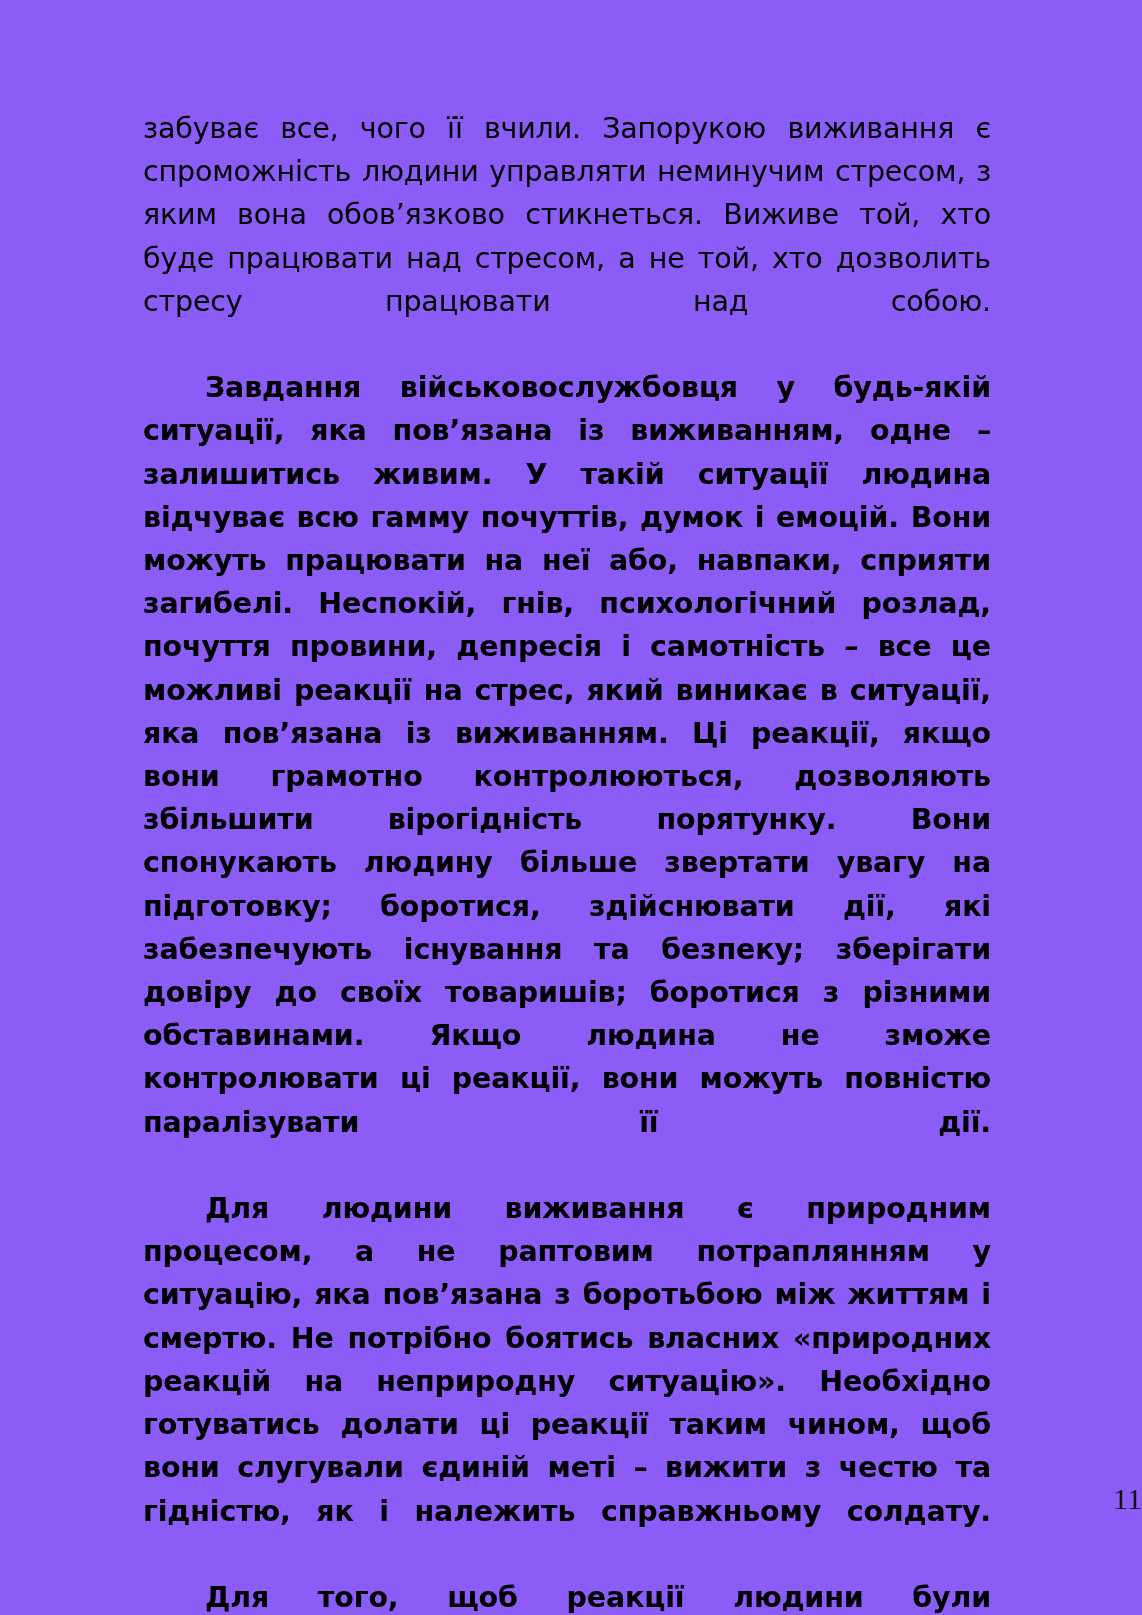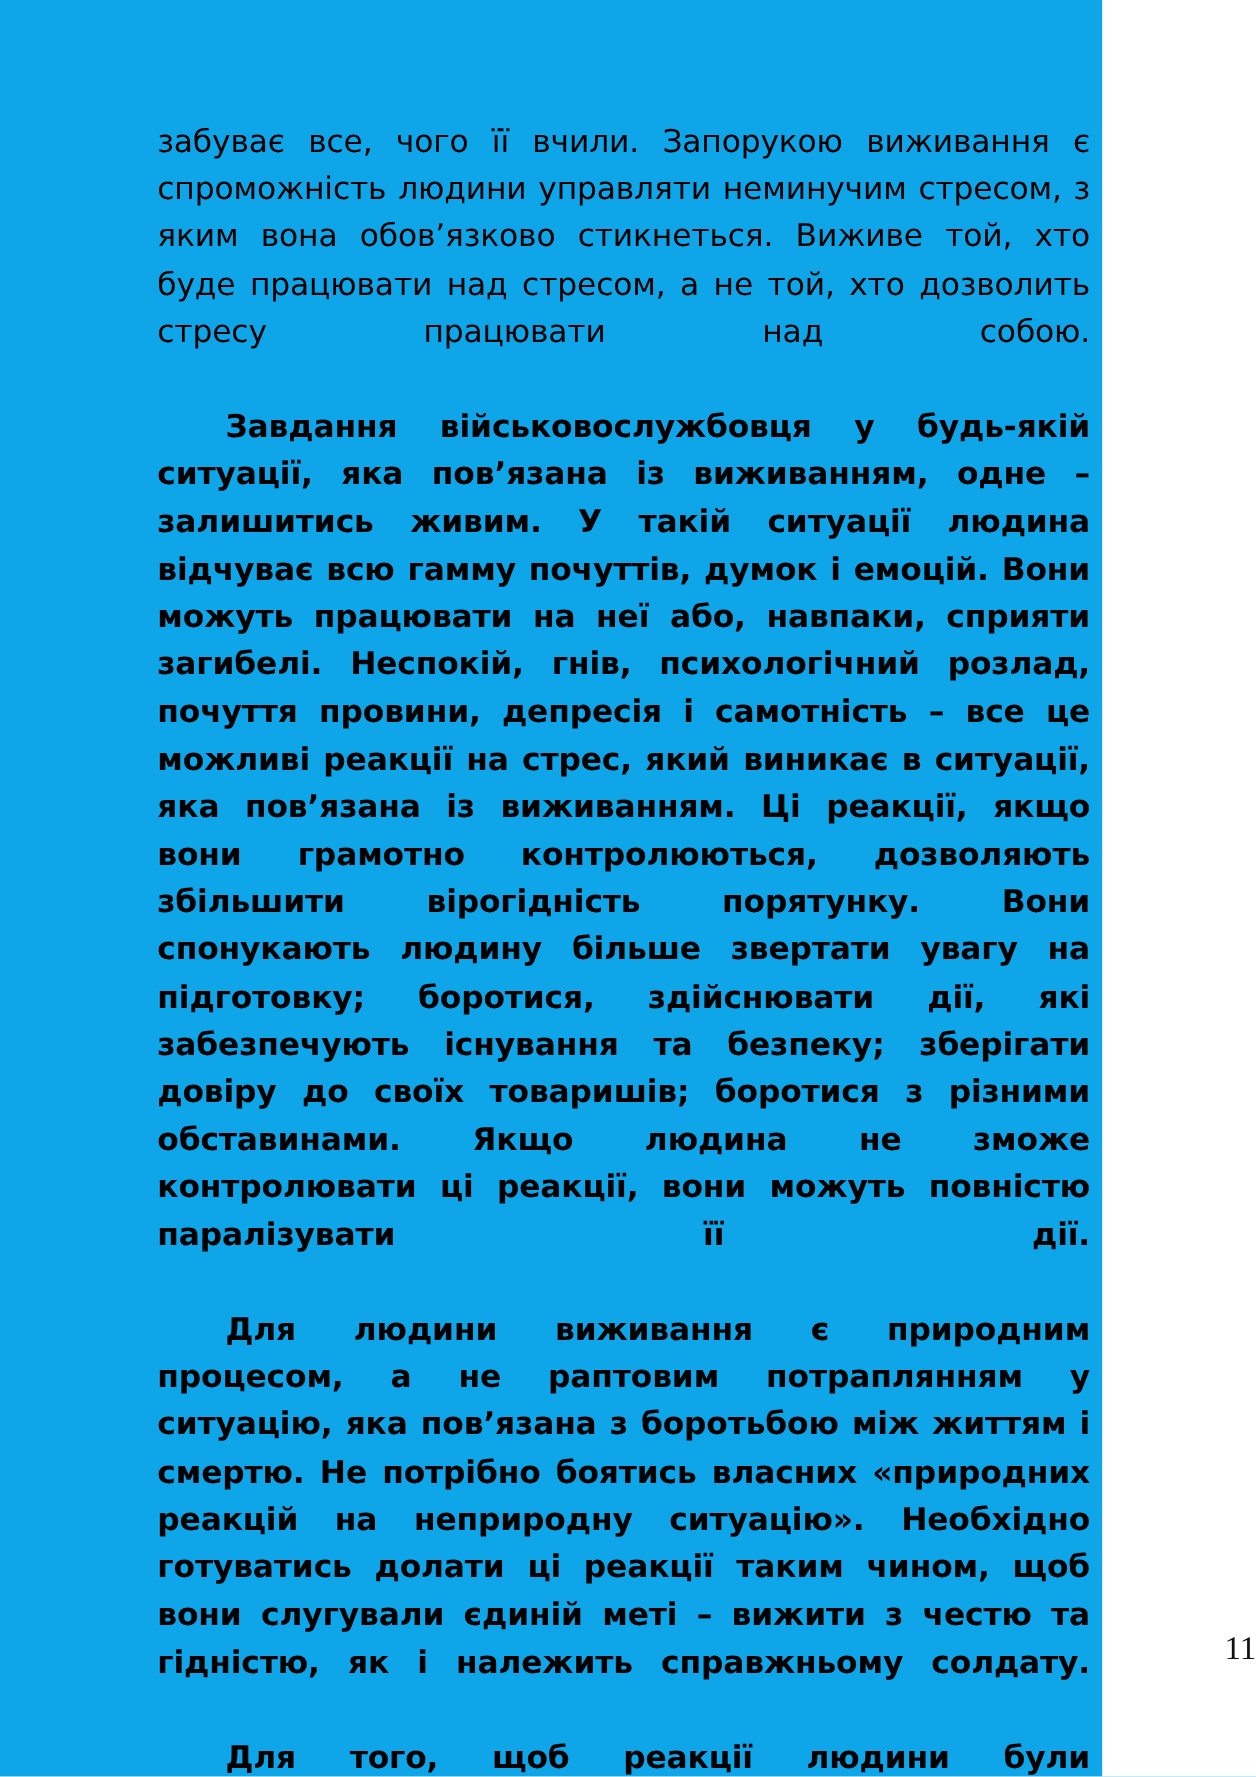--- a/index.html
+++ b/index.html
@@ -15,23 +15,23 @@
     overflow: hidden;
     font-family: "DejaVu Sans", "Liberation Sans", sans-serif;
     color: #000000;
     -webkit-font-smoothing: none;
   }
 
   #page {
     position: absolute;
     left: 0;
     top: 0;
-    width: 1002px;
+    width: 1142px;
     height: 1615px;
-    background: #0ea5e9;
+    background: #8b5cf6;
   }
 
   #text-column {
     position: absolute;
     left: 143px;
     top: 107px;
     width: 848px;
   }
 
   .para {

